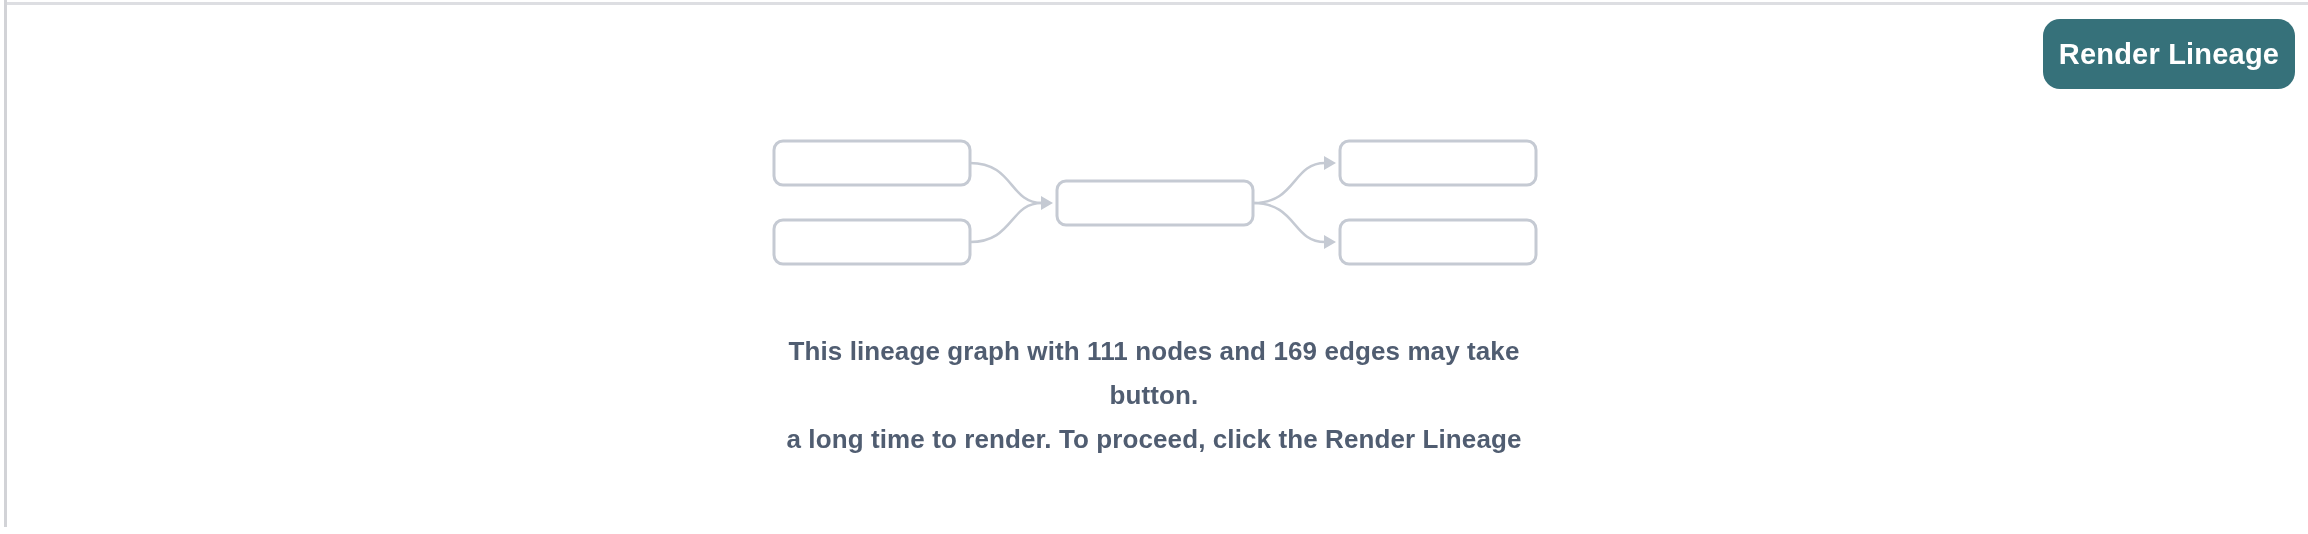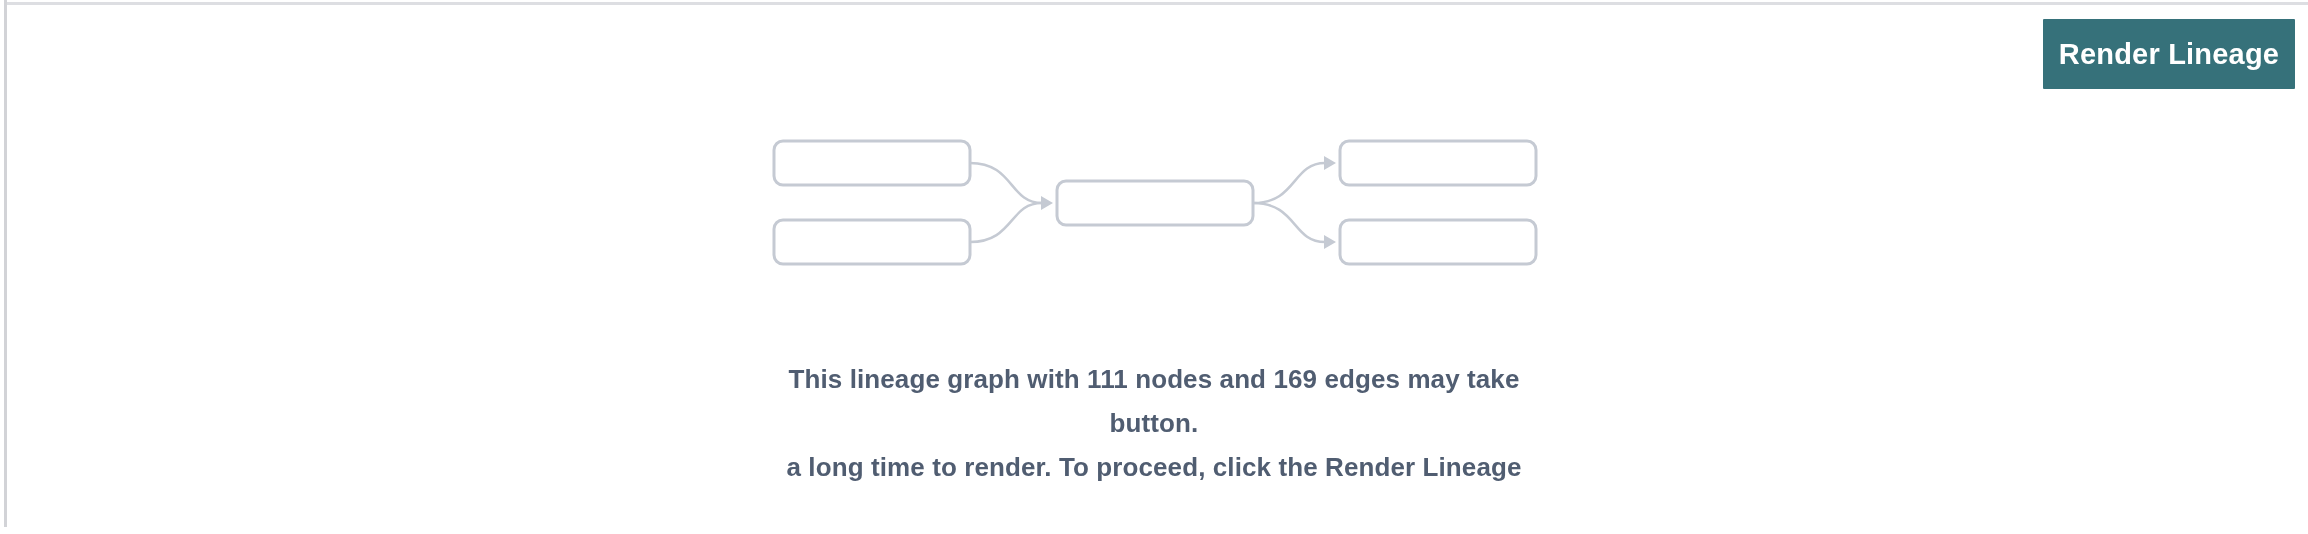--- a/index.html
+++ b/index.html
@@ -18,21 +18,21 @@
   }
   .top-border {
     position: absolute; left: 7px; top: 2px; right: 0; height: 3px;
     background: #dddee2;
   }
 
   .render-btn {
     position: absolute; top: 19px; right: 13px;
     width: 252px; height: 70px;
     background: #36717a; color: #ffffff;
-    border: none; border-radius: 1px;
+    border: none; border-radius: 17px;
     font-family: "Liberation Sans", sans-serif;
     font-size: 29px; font-weight: 700;
     display: flex; align-items: center; justify-content: center;
     cursor: pointer;
     letter-spacing: 0.2px;
   }
 
   .illustration {
     position: absolute; left: 772px; top: 139px;
     width: 766px; height: 128px;
@@ -40,21 +40,20 @@
   .node-box { fill: #ffffff; stroke-width: 3; }
   .edge { fill: none; stroke-width: 2.5; stroke-linecap: round; }
 
   .empty-message {
     position: absolute; left: 654px; top: 329px; width: 1000px;
     text-align: center;
     color: #505d71;
     font-size: 26px; font-weight: 700;
     line-height: 44px;
     letter-spacing: 0.1px;
-    margin-top: 28px;
   }
 </style>
 </head>
 <body>
 
 <div class="panel">
 
   <div class="left-divider"></div>
   <div class="top-border"></div>
 

